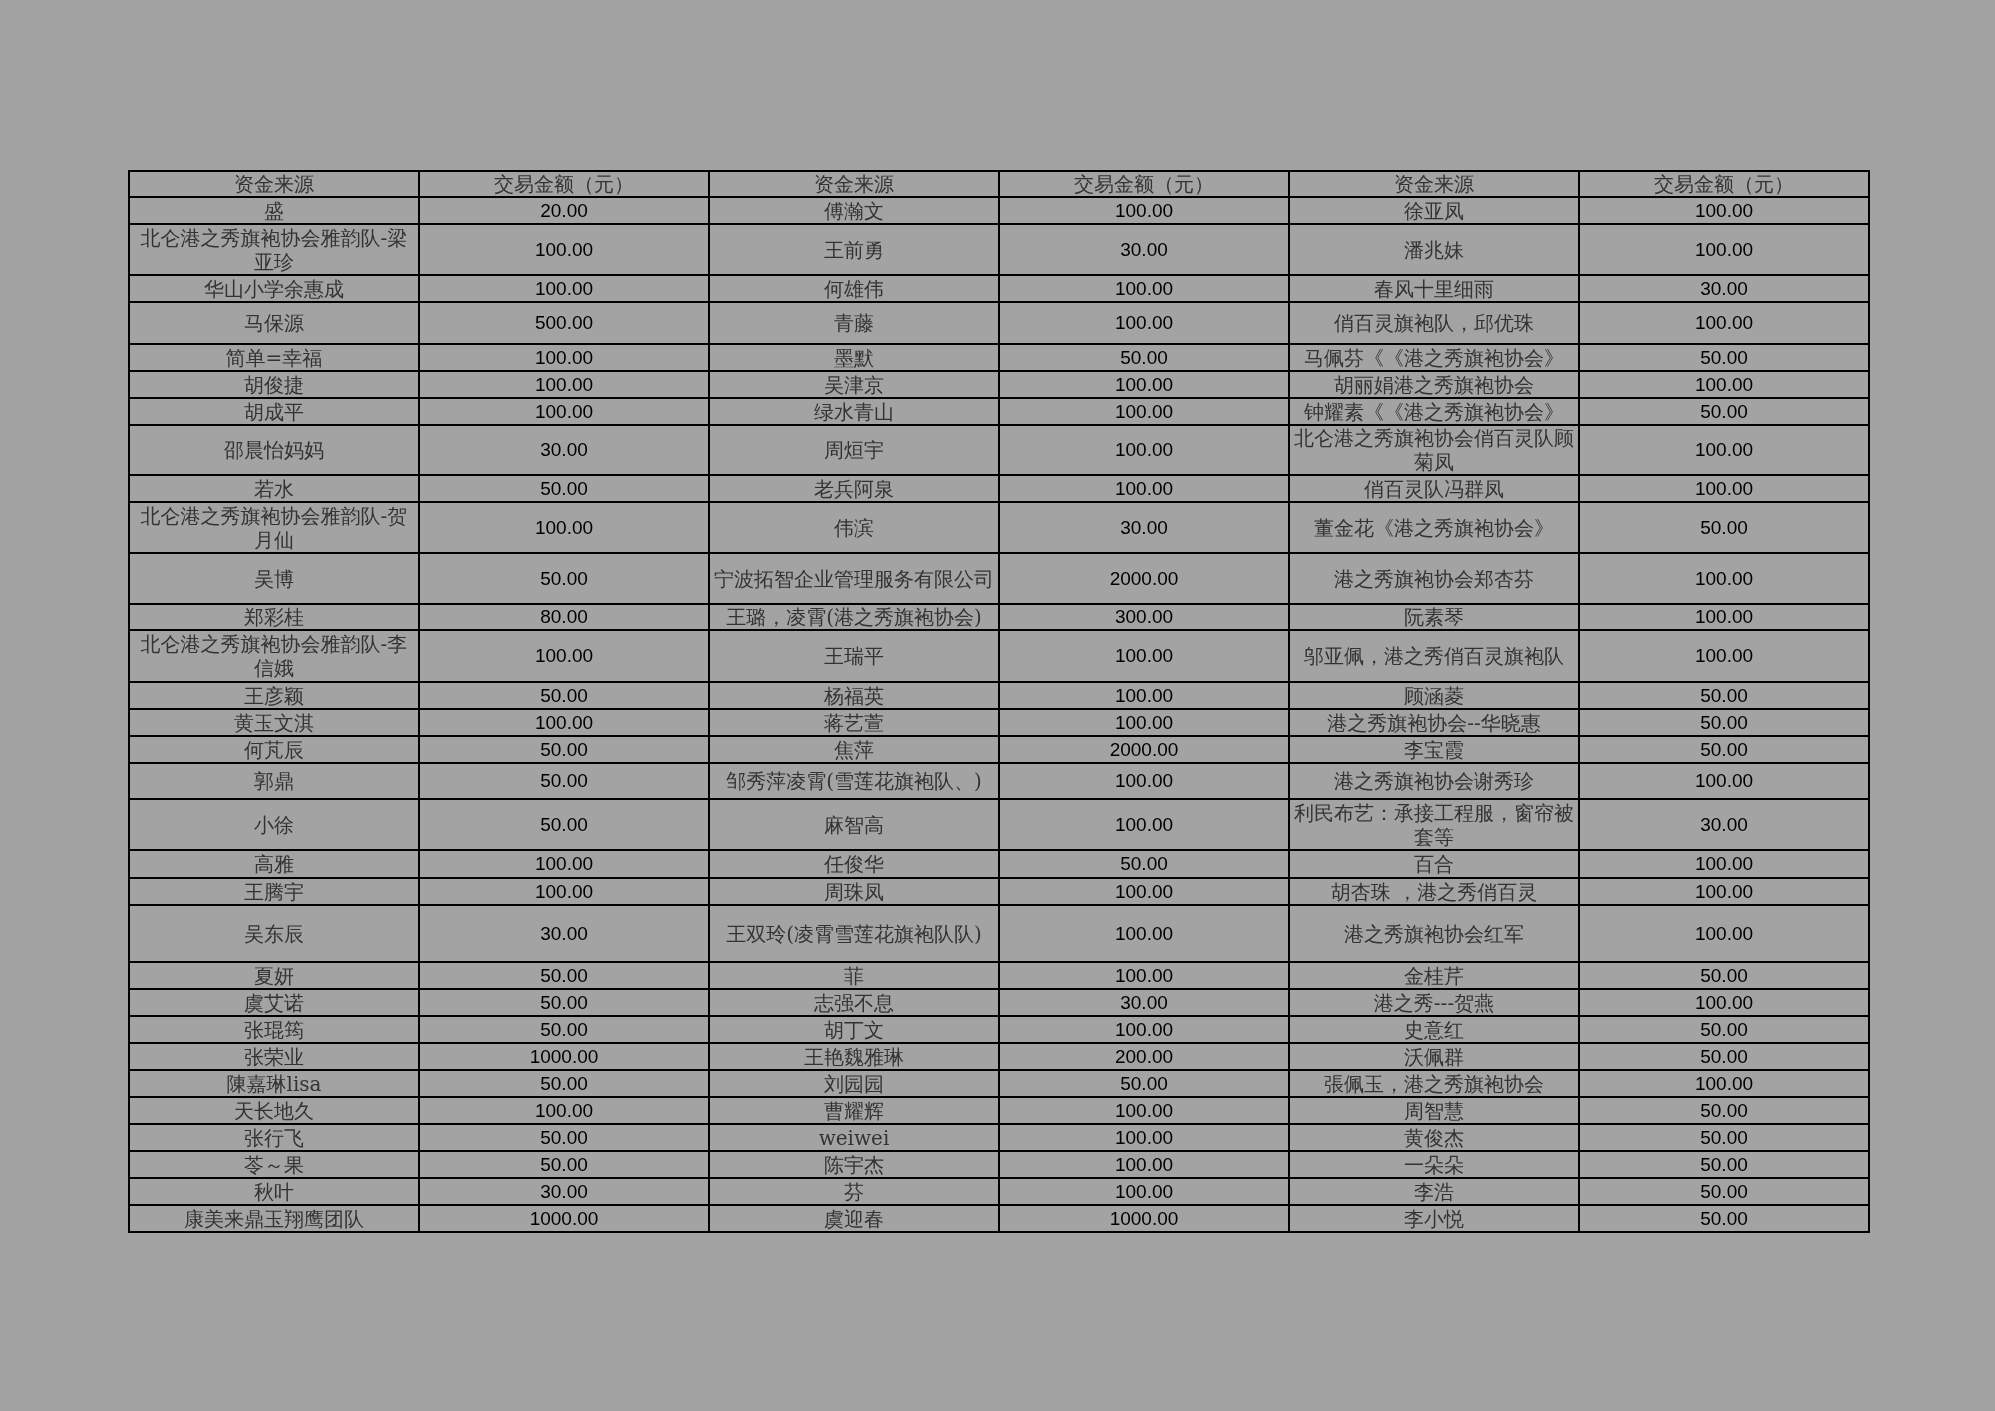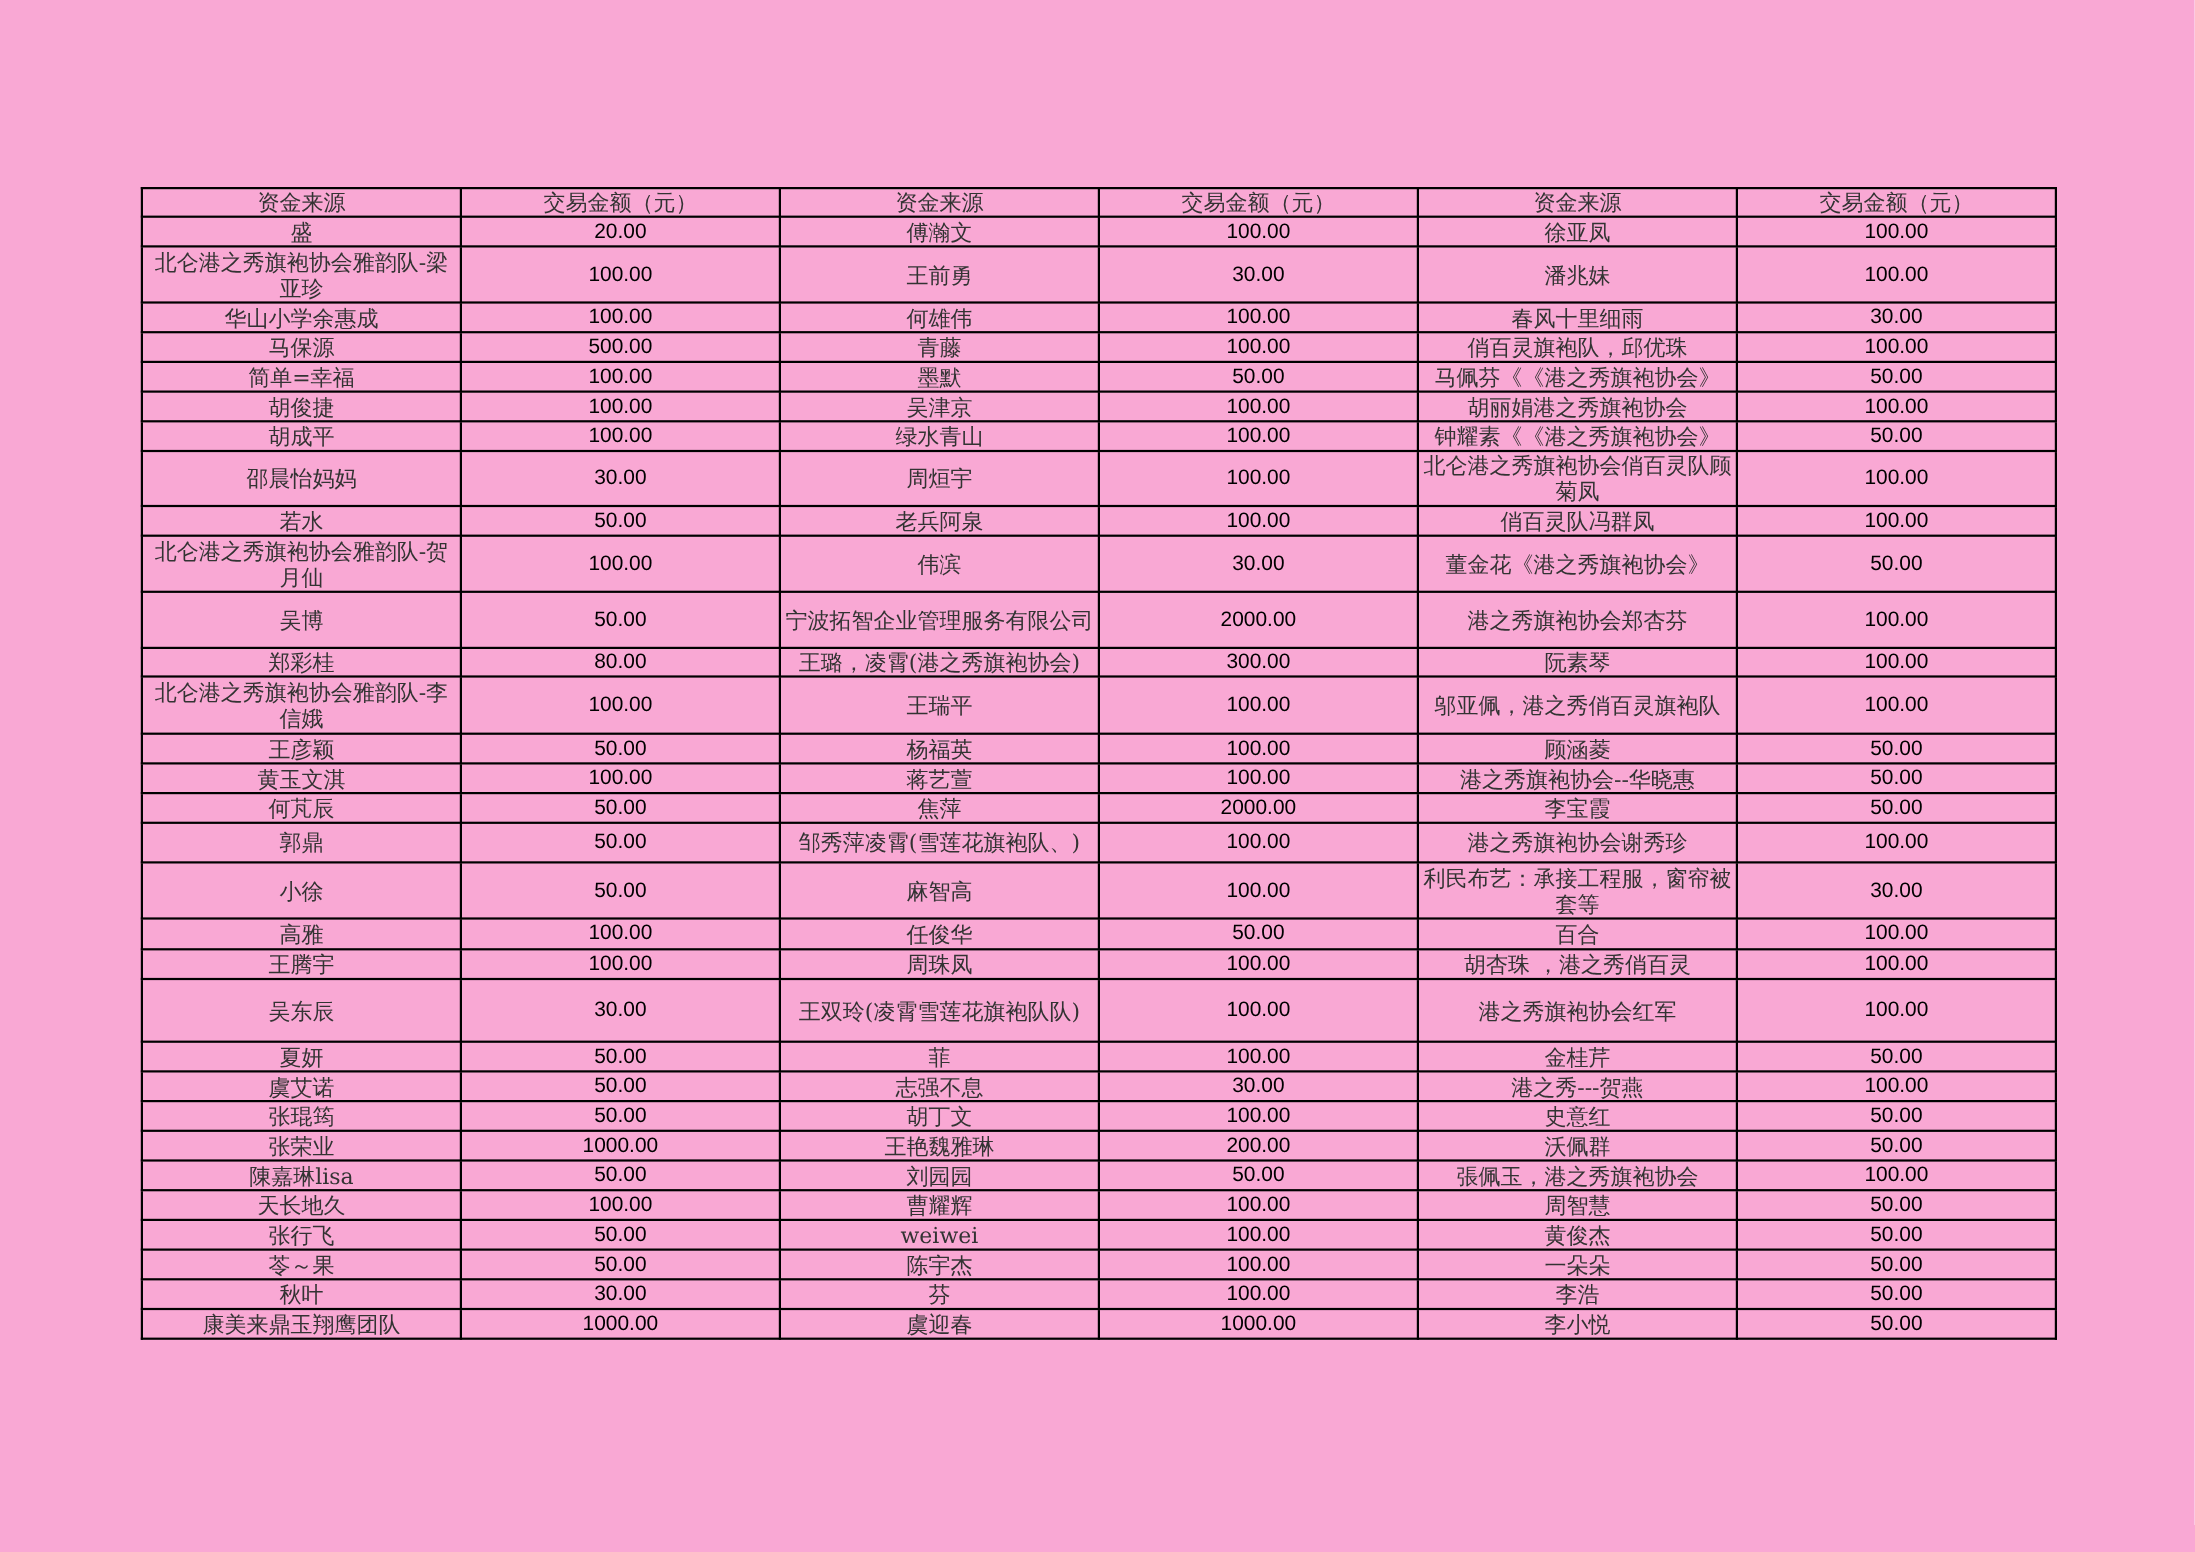--- a/index.html
+++ b/index.html
@@ -1,18 +1,18 @@
 <!DOCTYPE html>
 <html><head>
 <meta charset="utf-8">
 <style>
   html, body { margin: 0; padding: 0; background: #ffffff; }
   body { width: 1995px; height: 1411px; position: relative; overflow: hidden;
          font-family: "DejaVu Sans", "Liberation Sans", sans-serif; }
-  .page { position: absolute; left: 0; top: 0; width: 1995px; height: 1411px; background: #f9a8d4; }
+  .page { position: absolute; left: 0; top: 0; width: 1995px; height: 1411px; background: #a3a3a3; }
   table.ledger {
     position: absolute; left: 128px; top: 170px; width: 1740px;
     border-collapse: collapse; table-layout: fixed;
   }
   table.ledger col { width: 290px; }
   table.ledger td, table.ledger th {
     border: 2px solid #000; padding: 0 4px; text-align: center; vertical-align: middle;
     font-weight: normal; line-height: 24px; overflow: hidden;
   }
   .hdr { font-size: 20px; color: #333; height: 24px; font-family: "DejaVu Serif", "Liberation Serif", serif; }
@@ -60,21 +60,21 @@
           <td class="amt">100.00</td>
         </tr>
         <tr style="height: 27px;">
           <td class="src">华山小学余惠成</td>
           <td class="amt">100.00</td>
           <td class="src">何雄伟</td>
           <td class="amt">100.00</td>
           <td class="src">春风十里细雨</td>
           <td class="amt">30.00</td>
         </tr>
-        <tr style="height: 27px; padding-left: 18px;">
+        <tr style="height: 42px; padding-left: 18px;">
           <td class="src">马保源</td>
           <td class="amt">500.00</td>
           <td class="src">青藤</td>
           <td class="amt">100.00</td>
           <td class="src">俏百灵旗袍队，邱优珠</td>
           <td class="amt">100.00</td>
         </tr>
         <tr style="height: 27px;">
           <td class="src">简单=幸福</td>
           <td class="amt">100.00</td>

